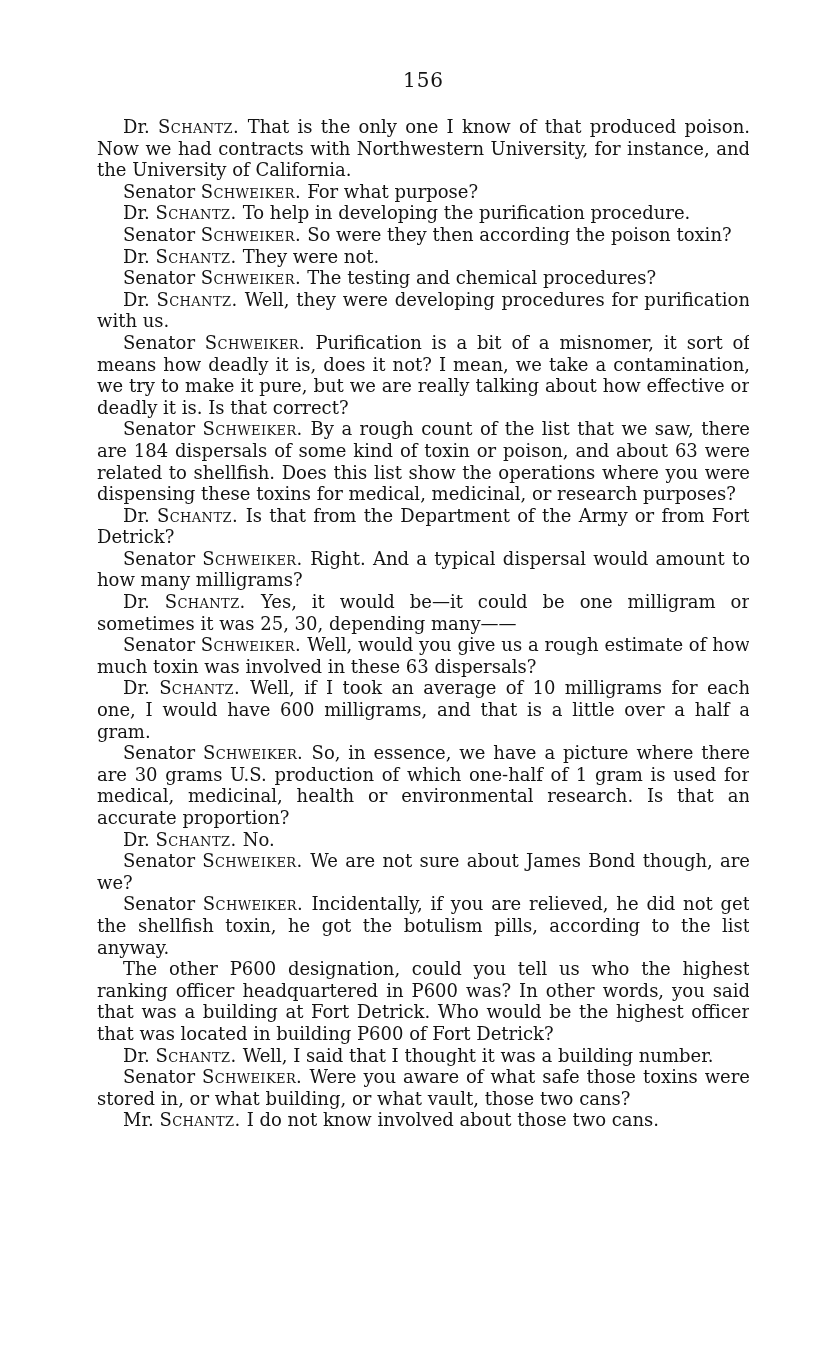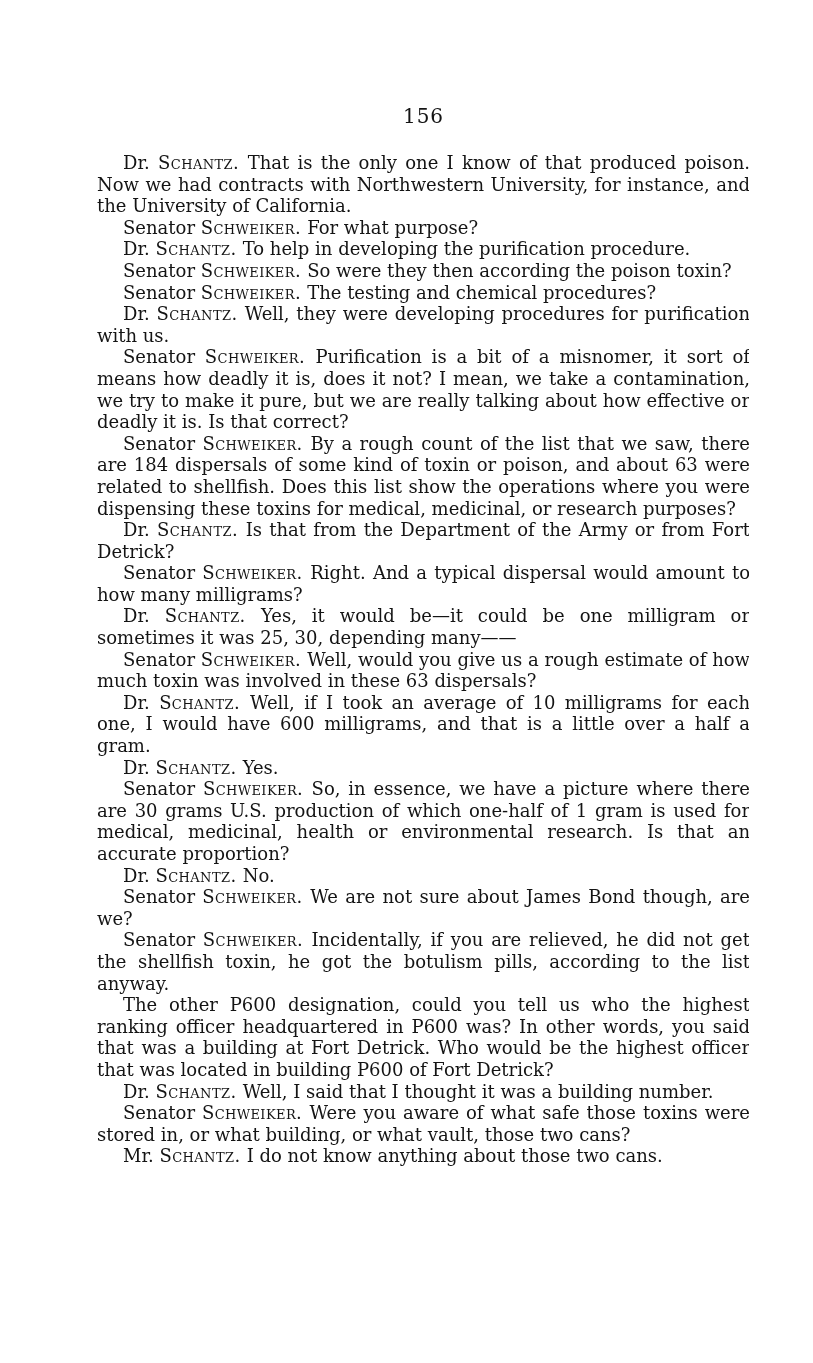--- a/index.html
+++ b/index.html
@@ -8,21 +8,21 @@
     background: #ffffff;
   }
   .page {
     position: relative;
     width: 749px;
     height: 1363px;
     background: #ffffff;
     color: #141414;
     font-family: "DejaVu Serif", serif;
     box-sizing: border-box;
-    padding-top: 104px;
+    padding-top: 68px;
     overflow: hidden;
   }
   .page-number {
     width: 653px;
     margin-left: 97px;
     text-align: center;
     font-size: 20px;
     font-weight: normal;
     letter-spacing: 1px;
   }
@@ -45,32 +45,32 @@
 </head>
 <body>
 
 <div class="page">
   <div class="page-number">156</div>
   <div class="text-block">
     <p class="para"><span class="speaker-prefix">Dr. </span><span class="speaker-name">Schantz. </span><span>That is the only one I know of that produced poison. Now we had contracts with Northwestern University, for instance, and the University of California.</span></p>
     <p class="para"><span class="speaker-prefix">Senator </span><span class="speaker-name">Schweiker. </span><span>For what purpose?</span></p>
     <p class="para"><span class="speaker-prefix">Dr. </span><span class="speaker-name">Schantz. </span><span>To help in developing the purification procedure.</span></p>
     <p class="para"><span class="speaker-prefix">Senator </span><span class="speaker-name">Schweiker. </span><span>So were they then according the poison toxin?</span></p>
+    <p class="para"><span class="speaker-prefix">Dr. </span><span class="speaker-name">Schantz. </span><span>They were not.</span></p>
     <p class="para"><span class="speaker-prefix">Senator </span><span class="speaker-name">Schweiker. </span><span>The testing and chemical procedures?</span></p>
     <p class="para"><span class="speaker-prefix">Dr. </span><span class="speaker-name">Schantz. </span><span>Well, they were developing procedures for purification with us.</span></p>
     <p class="para"><span class="speaker-prefix">Senator </span><span class="speaker-name">Schweiker. </span><span>Purification is a bit of a misnomer, it sort of means how deadly it is, does it not? I mean, we take a contamination, we try to make it pure, but we are really talking about how effective or deadly it is. Is that correct?</span></p>
     <p class="para"><span class="speaker-prefix">Senator </span><span class="speaker-name">Schweiker. </span><span>By a rough count of the list that we saw, there are 184 dispersals of some kind of toxin or poison, and about 63 were related to shellfish. Does this list show the operations where you were dispensing these toxins for medical, medicinal, or research purposes?</span></p>
     <p class="para"><span class="speaker-prefix">Dr. </span><span class="speaker-name">Schantz. </span><span>Is that from the Department of the Army or from Fort Detrick?</span></p>
     <p class="para"><span class="speaker-prefix">Senator </span><span class="speaker-name">Schweiker. </span><span>Right. And a typical dispersal would amount to how many milligrams?</span></p>
     <p class="para"><span class="speaker-prefix">Dr. </span><span class="speaker-name">Schantz. </span><span>Yes, it would be—it could be one milligram or sometimes it was 25, 30, depending many——</span></p>
     <p class="para"><span class="speaker-prefix">Senator </span><span class="speaker-name">Schweiker. </span><span>Well, would you give us a rough estimate of how much toxin was involved in these 63 dispersals?</span></p>
     <p class="para"><span class="speaker-prefix">Dr. </span><span class="speaker-name">Schantz. </span><span>Well, if I took an average of 10 milligrams for each one, I would have 600 milligrams, and that is a little over a half a gram.</span></p>
-    <p class="para"><span class="speaker-prefix">Dr. </span><span class="speaker-name">Schantz. </span><span>Yes.</span></p>
     <p class="para"><span class="speaker-prefix">Senator </span><span class="speaker-name">Schweiker. </span><span>So, in essence, we have a picture where there are 30 grams U.S. production of which one-half of 1 gram is used for medical, medicinal, health or environmental research. Is that an accurate proportion?</span></p>
     <p class="para"><span class="speaker-prefix">Dr. </span><span class="speaker-name">Schantz. </span><span>No.</span></p>
     <p class="para"><span class="speaker-prefix">Senator </span><span class="speaker-name">Schweiker. </span><span>We are not sure about James Bond though, are we?</span></p>
     <p class="para"><span class="speaker-prefix">Senator </span><span class="speaker-name">Schweiker. </span><span>Incidentally, if you are relieved, he did not get the shellfish toxin, he got the botulism pills, according to the list anyway.</span></p>
     <p class="para"><span class="speaker-prefix"></span><span class="speaker-name"></span><span>The other P600 designation, could you tell us who the highest ranking officer headquartered in P600 was? In other words, you said that was a building at Fort Detrick. Who would be the highest officer that was located in building P600 of Fort Detrick?</span></p>
     <p class="para"><span class="speaker-prefix">Dr. </span><span class="speaker-name">Schantz. </span><span>Well, I said that I thought it was a building number.</span></p>
     <p class="para"><span class="speaker-prefix">Senator </span><span class="speaker-name">Schweiker. </span><span>Were you aware of what safe those toxins were stored in, or what building, or what vault, those two cans?</span></p>
-    <p class="para"><span class="speaker-prefix">Mr. </span><span class="speaker-name">Schantz. </span><span>I do not know anything about those two cans.</span></p>
+    <p class="para"><span class="speaker-prefix">Mr. </span><span class="speaker-name">Schantz. </span><span>I do not know involved about those two cans.</span></p>
   </div>
 </div>
 
 </body></html>

